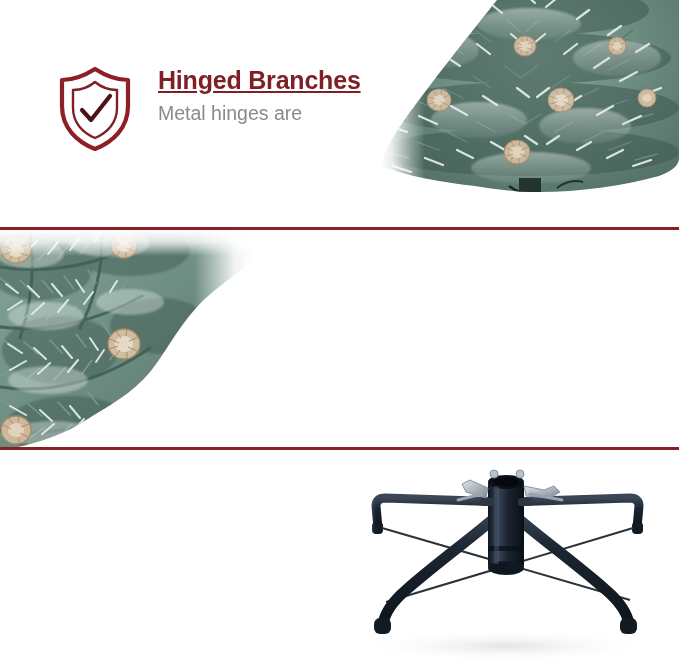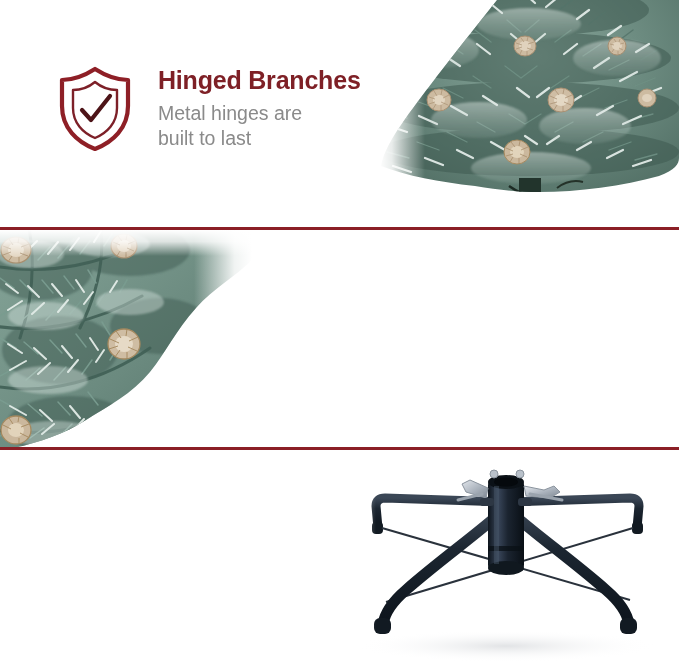--- a/index.html
+++ b/index.html
@@ -11,21 +11,21 @@
   #panel-1{top:0;height:228px;}
   #panel-2{top:230px;height:218px;}
   #panel-3{top:450px;height:216px;}
 
   .divider{position:absolute;left:0;width:679px;height:3px;background:#8b1f26;z-index:40;}
   #divider-1{top:227px;}
   #divider-2{top:447px;}
 
   
   .textblock{position:absolute;z-index:20;}
-  .heading{font-size:25px;font-weight:700;color:#7e2026;letter-spacing:-0.2px;line-height:1.15;margin:0;white-space:nowrap;}
+  .heading{font-size:25px;font-weight:700;color:#7e2026;letter-spacing:-0.2px;line-height:1.15;margin:0;white-space:nowrap;text-decoration:underline;}
   .subtitle{font-size:19.5px;font-weight:300;color:#8a8a8a;line-height:1.32;margin:6px 0 16px 0;white-space:nowrap;}
 
   #text-1{left:158px;top:66px;text-align:left;}
 
   
   .icon{position:absolute;z-index:25;}
   #icon-shield{left:56px;top:62px;}
 
   
   .photo{position:absolute;z-index:10;overflow:hidden;}
@@ -184,21 +184,20 @@
         <path d="M17,28 C25,28 33,25 39,20 C45,25 53,28 61,28 L61,46
                  C61,61 51,71 39,76 C27,71 17,61 17,46 Z" fill="none" stroke="#7d2028" stroke-width="2.4" stroke-linejoin="round"></path>
         <path d="M26,48 L35,58 L54,34" fill="none" stroke="#4d1418" stroke-width="4.2" stroke-linecap="round" stroke-linejoin="round"></path>
       </svg>
     </div>
 
     <div class="textblock" id="text-1">
       <h2 class="heading">Hinged Branches</h2>
       <p class="subtitle">
         <span>Metal hinges are</span><br>
-        <span>built to last</span>
       </p>
     </div>
   </section>
 
   <div class="divider" id="divider-1"></div>
 
   <section class="panel" id="panel-2">
 
     <div class="photo" id="photo-branches">
       <svg width="252" height="218" viewBox="0 0 252 218" preserveAspectRatio="none" aria-hidden="true">

